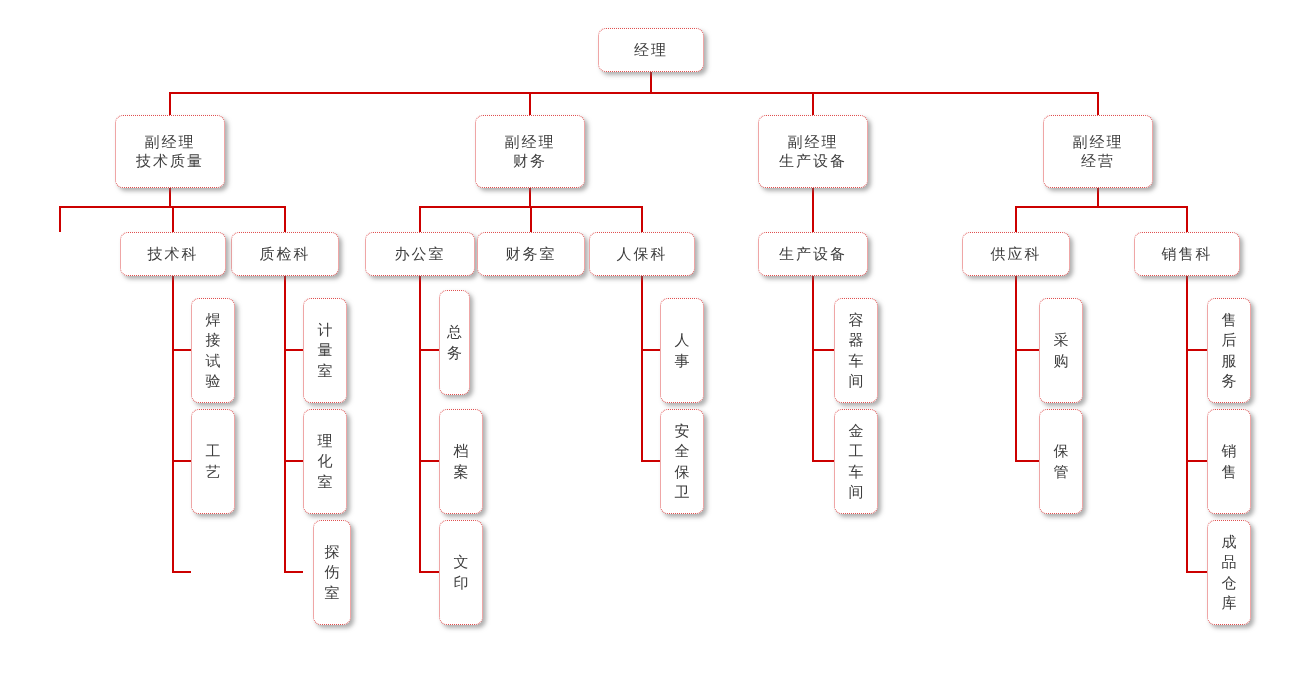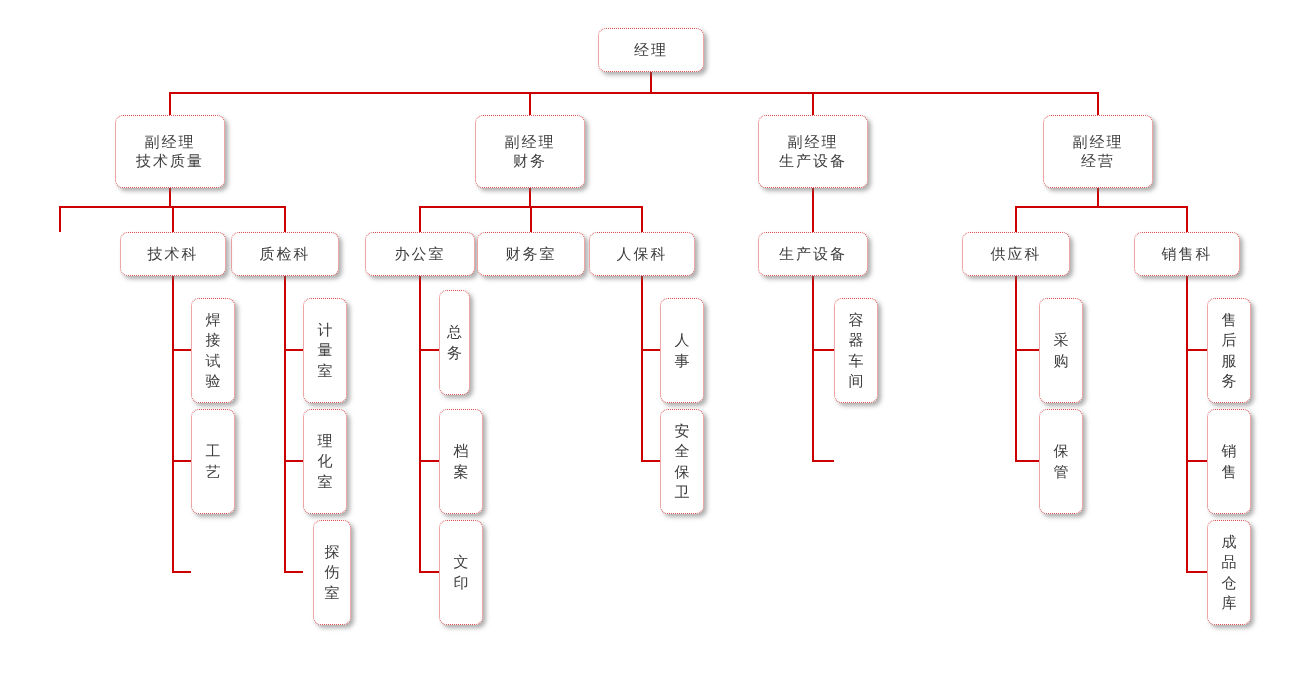--- a/index.html
+++ b/index.html
@@ -162,20 +162,23 @@
   <div class="box l4" style="left:660px;top:298px;width:44px;height:105px">
     <span class="vlabel">人事</span>
   </div>
   <div class="box l4" style="left:660px;top:409px;width:44px;height:105px">
     <span class="vlabel">安全保卫</span>
   </div>
 
   <div class="box l4" style="left:834px;top:298px;width:44px;height:105px">
     <span class="vlabel">容器车间</span>
   </div>
+  <div class="box l4" style="left:834px;top:409px;width:44px;height:105px">
+    <span class="vlabel">金工车间</span>
+  </div>
 
   <div class="box l4" style="left:1039px;top:298px;width:44px;height:105px">
     <span class="vlabel">采购</span>
   </div>
   <div class="box l4" style="left:1039px;top:409px;width:44px;height:105px">
     <span class="vlabel">保管</span>
   </div>
 
   <div class="box l4" style="left:1207px;top:298px;width:44px;height:105px">
     <span class="vlabel">售后服务</span>

